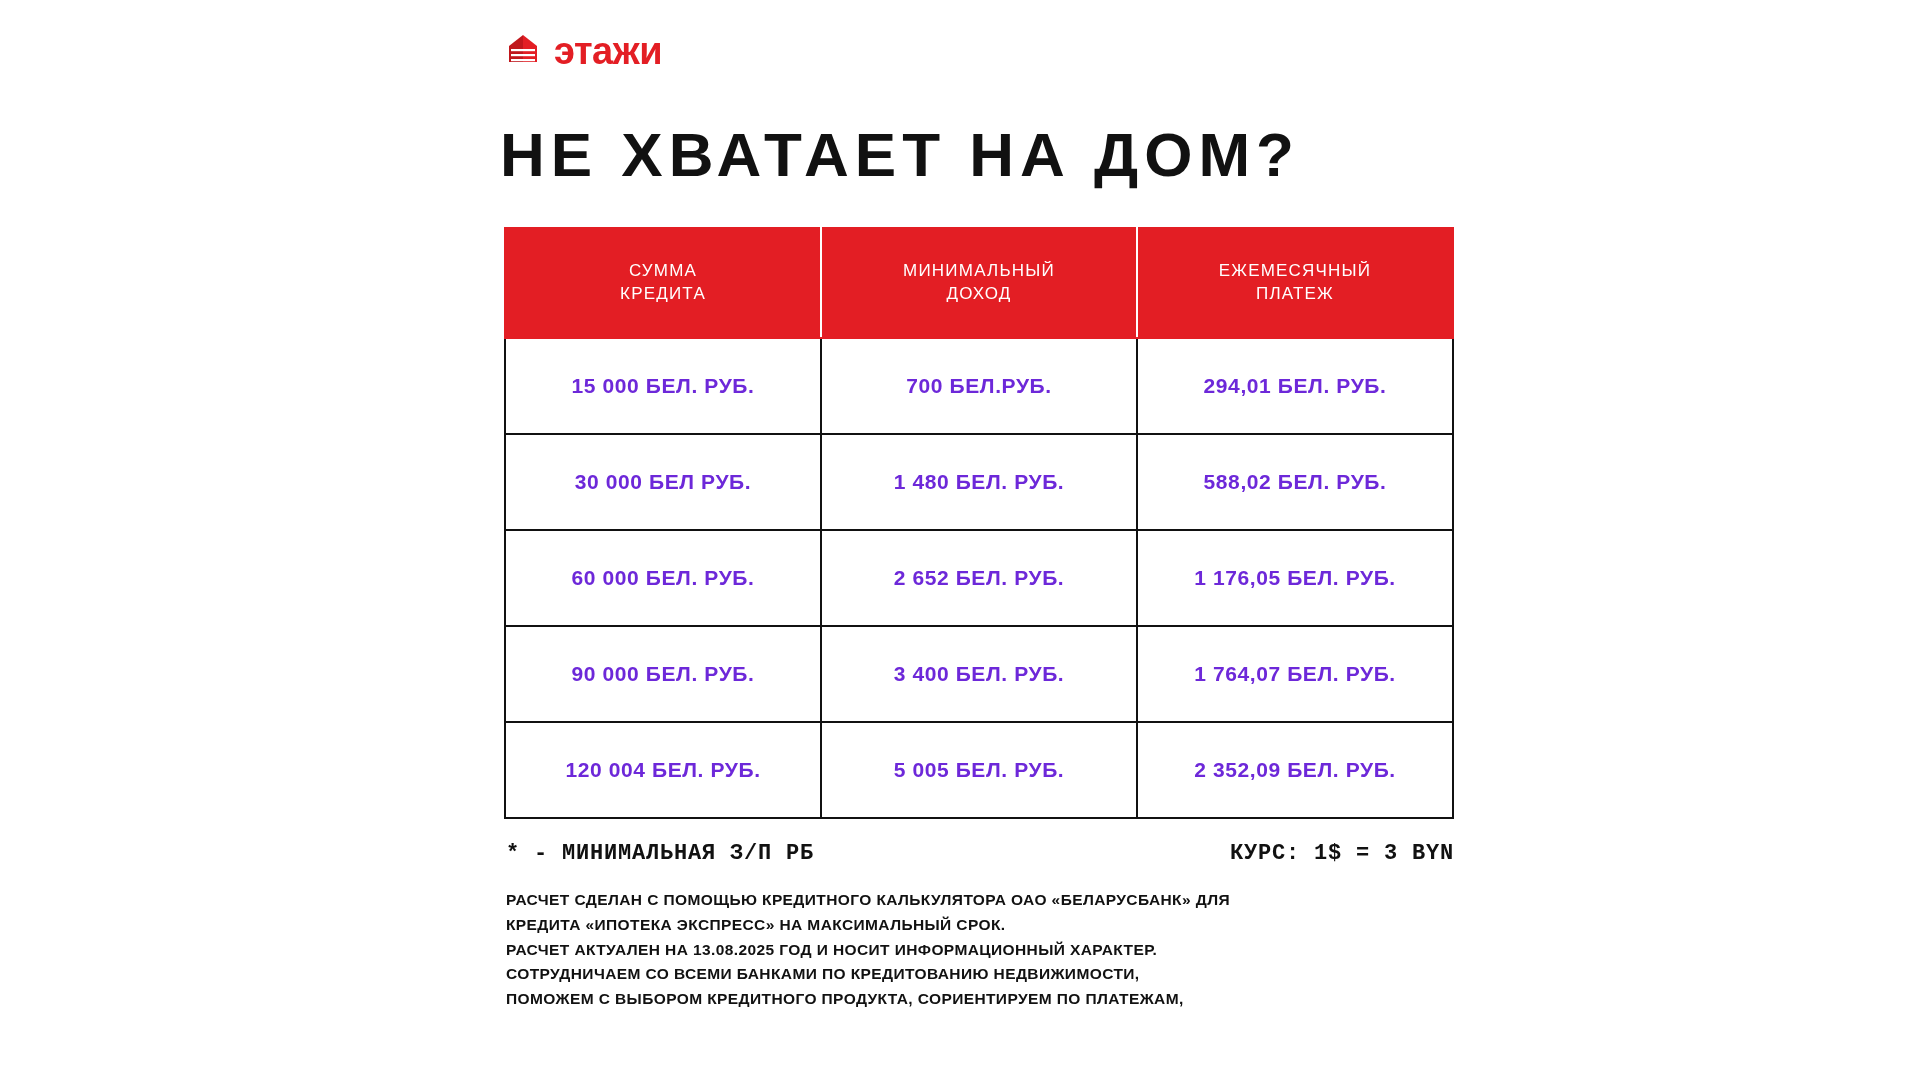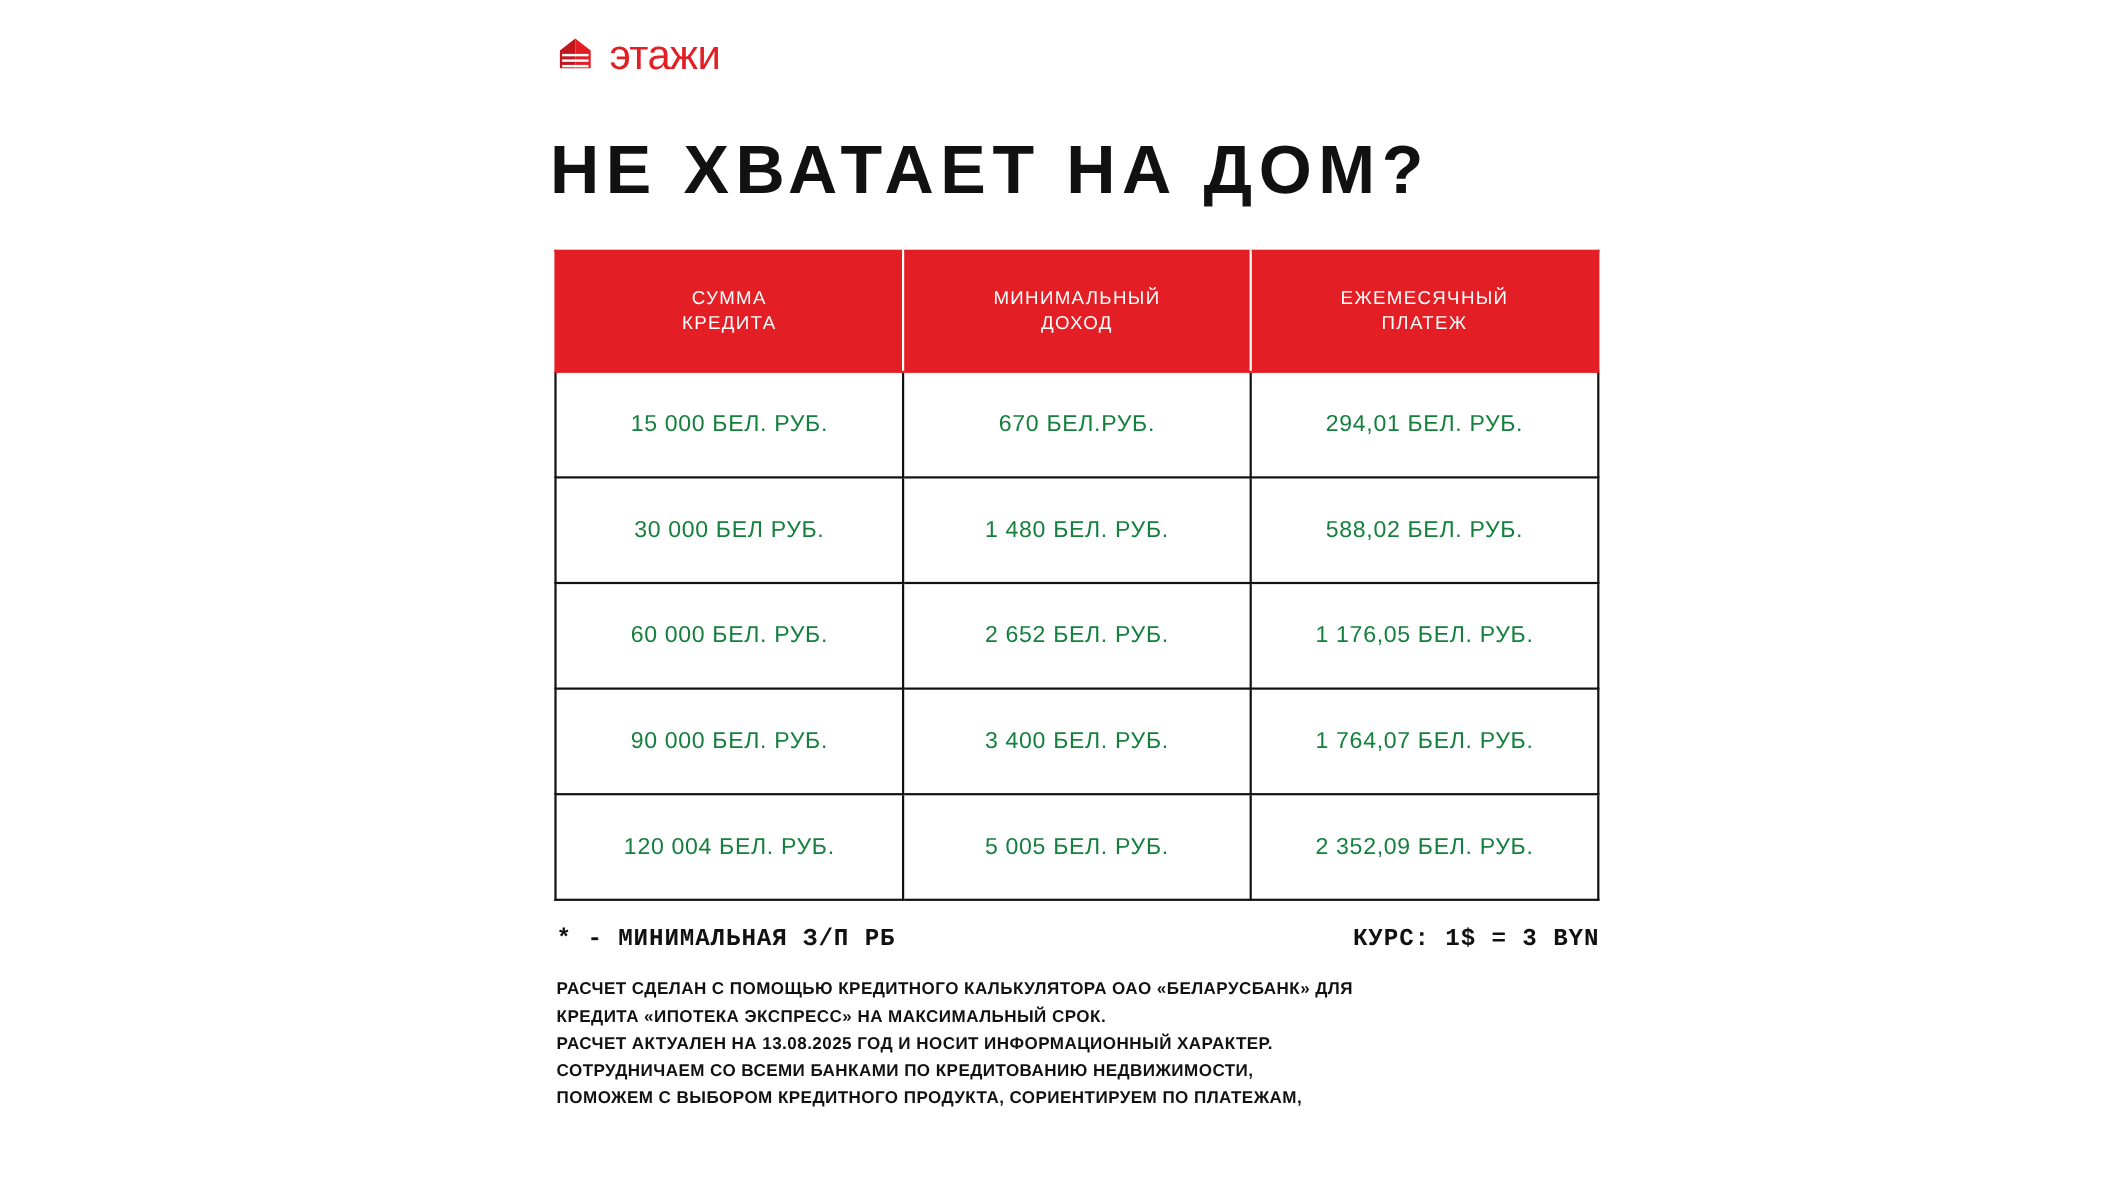--- a/index.html
+++ b/index.html
@@ -40,21 +40,21 @@
   }
   .logo-mark {
     width: 38px;
     height: 38px;
     position: relative;
     flex: none;
   }
   .logo-mark svg { display: block; }
   .logo-text {
     font-size: 38px;
-    font-weight: 400;
+    font-weight: 700;
     letter-spacing: -0.5px;
     color: #E31E24;
     line-height: 1;
     font-family: "Liberation Sans", sans-serif;
   }
 
   
   .headline {
     margin-top: 44px;
     font-size: 62px;
@@ -90,25 +90,25 @@
     letter-spacing: 1.2px;
     line-height: 1.35;
     height: 92px;
     padding: 8px 6px;
     border-color: #E31E24;
   }
   table.rates thead tr th:first-child { border-right: 2px solid #ffffff; }
   table.rates thead tr th:nth-child(2) { border-right: 2px solid #ffffff; }
   table.rates tbody td {
     font-size: 21px;
-    font-weight: 400;
+    font-weight: 700;
     letter-spacing: 0.6px;
     height: 82px;
     padding: 6px 6px;
-    color: #15803d;
+    color: #6d28d9;
   }
 
   
   .note-row {
     display: flex;
     justify-content: space-between;
     align-items: baseline;
     padding: 22px 6px 0 6px;
     font-size: 22px;
     font-weight: 700;
@@ -161,21 +161,21 @@
             </th>
             <th>
               <div>ЕЖЕМЕСЯЧНЫЙ</div>
               <div>ПЛАТЕЖ</div>
             </th>
           </tr>
         </thead>
         <tbody>
           <tr>
             <td>15 000 БЕЛ. РУБ.</td>
-            <td>670 БЕЛ.РУБ.</td>
+            <td>700 БЕЛ.РУБ.</td>
             <td>294,01 БЕЛ. РУБ.</td>
           </tr>
           <tr>
             <td>30 000 БЕЛ РУБ.</td>
             <td>1 480 БЕЛ. РУБ.</td>
             <td>588,02 БЕЛ. РУБ.</td>
           </tr>
           <tr>
             <td>60 000 БЕЛ. РУБ.</td>
             <td>2 652 БЕЛ. РУБ.</td>

